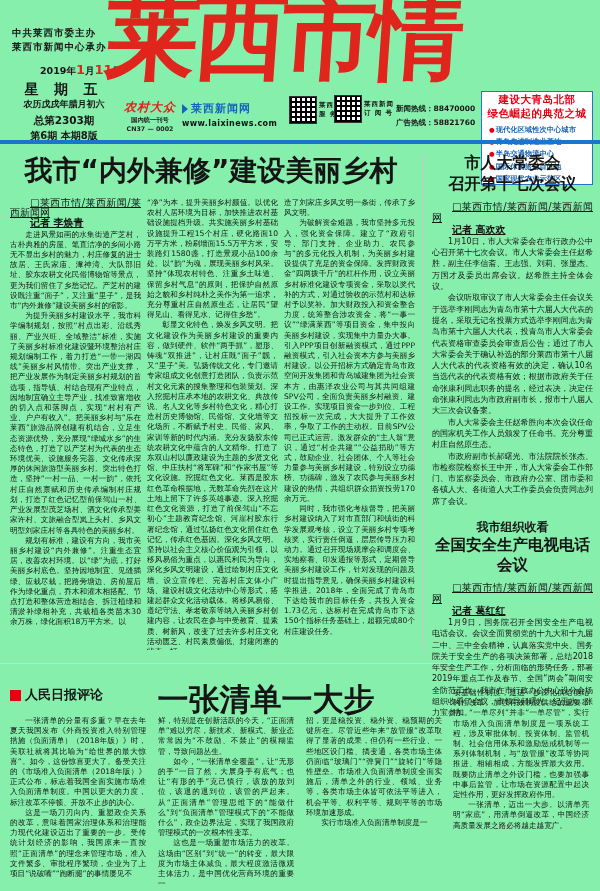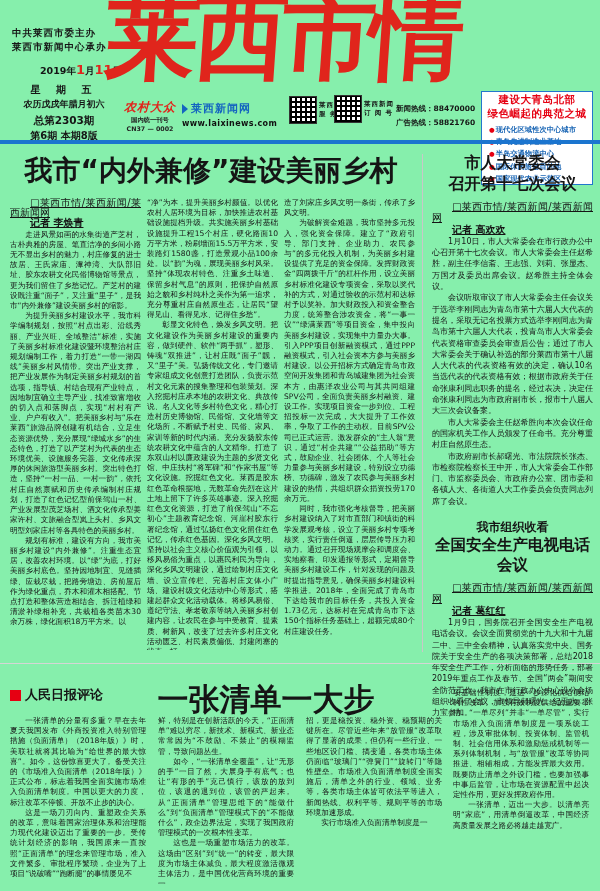--- a/index.html
+++ b/index.html
@@ -3,21 +3,21 @@
 <meta charset="utf-8">
 <style>
   html,body{margin:0;padding:0;background:#888;}
   .page{position:relative;width:600px;height:891px;margin:0 auto;background:#86efac;
         font-family:"DejaVu Sans",sans-serif;color:#151515;overflow:hidden;}
   
   .org{position:absolute;left:12px;top:26px;font-size:9.5px;font-weight:bold;
        line-height:14px;letter-spacing:1px;}
   .datebox{position:absolute;left:0;top:58px;width:128px;text-align:center;font-weight:bold;}
   .datebox .l1{font-size:9.5px;line-height:23px;padding-left:34px;}
-  .datebox .l2{font-size:10px;letter-spacing:6px;line-height:15px;}
+  .datebox .l2{font-size:14px;letter-spacing:6px;line-height:15px;font-family:Liberation Serif, serif;}
   .datebox .l3{font-size:9px;line-height:15px;}
   .datebox .l4{font-size:10.5px;line-height:16px;}
   .datebox .l5{font-size:10px;line-height:15px;}
   .rednum{color:#e0251c;font-size:13px;}
   .masthead{position:absolute;left:106px;top:-14px;font-size:94px;line-height:100px;
             font-weight:bold;color:#e0251c;font-family:"DejaVu Serif",serif;
             transform:skewX(-4deg);letter-spacing:-6px;white-space:nowrap;}
   .pub{position:absolute;left:120px;top:99px;width:60px;text-align:center;}
   .pub .pname{font-size:12px;font-weight:bold;font-style:italic;color:#e0251c;letter-spacing:1px;}
   .pub .psub{font-size:6.3px;line-height:8.5px;font-weight:bold;color:#222;}
@@ -190,21 +190,21 @@
   <div class="bcol" id="bc1">
     <p>一张清单的分量有多重？早在去年夏天我国发布《外商投资准入特别管理措施（负面清单）（2018年版）》时，美联社就将其比喻为“给世界的最大惊喜”。如今，这份惊喜更大了。备受关注的《市场准入负面清单（2018年版）》正式公布，标志着我国全面实施市场准入负面清单制度。中国以更大的力度，标注改革不停顿、开放不止步的决心。</p>
     <p>这是一场刀刃向内、重塑政企关系的改革，意味着国家治理体系和治理能力现代化建设迈出了重要的一步。受传统计划经济的影响，我国原来一直按照“正面清单”的理念来管理市场，准入文件繁多、审批程序繁琐，企业为了上项目“说破嘴”“跑断腿”的事情屡见不</p>
   </div>
   <div class="bcol" id="bc2">
     <p class="cont">鲜，特别是在创新活跃的今天，“正面清单”难以穷尽，新技术、新模式、新业态常常因为“不鼓励、不禁止”的模糊监管，导致问题丛生。</p>
     <p>如今，“一张清单全覆盖”，让“无形的手”一目了然，大展身手有底气；也让“有形的手”克己慎行，该放的放到位，该退的退到位，该管的严起来。从“正面清单”管理思维下的“能做什么”到“负面清单”管理模式下的“不能做什么”，政企边界法定，实现了我国政府管理模式的一次根本性变革。</p>
     <p>这也是一场重塑市场活力的改革。这场由“区别”到“统一”的转变，最大限度为市场主体减负，最大程度激活微观主体活力，是中国优化营商环境的重要一</p>
   </div>
   <div class="bcol" id="bc3">
-    <p class="cont">招，更是稳投资、稳外资、稳预期的关键所在。尽管近些年来“放管服”改革取得了显著的成果，但仍有一些行业、一些地区设门槛、搞变通，各类市场主体仍面临“玻璃门”“弹簧门”“旋转门”等隐性壁垒。市场准入负面清单制度全面实施后，清单之外的行业、领域、业务等，各类市场主体皆可依法平等进入，新闻热线、权利平等、规则平等的市场环境加速形成。</p>
+    <p class="cont">招，更是稳投资、稳外资、稳预期的关键所在。尽管近些年来“放管服”改革取得了显著的成果，但仍有一些行业、一些地区设门槛、搞变通，各类市场主体仍面临“玻璃门”“弹簧门”“旋转门”等隐性壁垒。市场准入负面清单制度全面实施后，清单之外的行业、领域、业务等，各类市场主体皆可依法平等进入，机会平等、权利平等、规则平等的市场环境加速形成。</p>
     <p>实行市场准入负面清单制度是一</p>
   </div>
   <div class="bcol" id="bc4">
     <p class="cont">项基础性制度，是进一步深化供给侧结构性改革、加强有效制度供给的重要举措。“一单尽列”并非“一单尽管”，实行市场准入负面清单制度是一项系统工程，涉及审批体制、投资体制、监管机制、社会信用体系和激励惩戒机制等一系列体制机制，与“放管服”改革等协同推进、相辅相成，方能发挥最大效用。既要防止清单之外设门槛，也要加强事中事后监管，让市场在资源配置中起决定性作用，更好发挥政府作用。</p>
     <p>一张清单，迈出一大步。以清单亮明“家底”，用清单倒逼改革，中国经济高质量发展之路必将越走越宽广。</p>
   </div>
 
 </div>
 
 </body></html>

